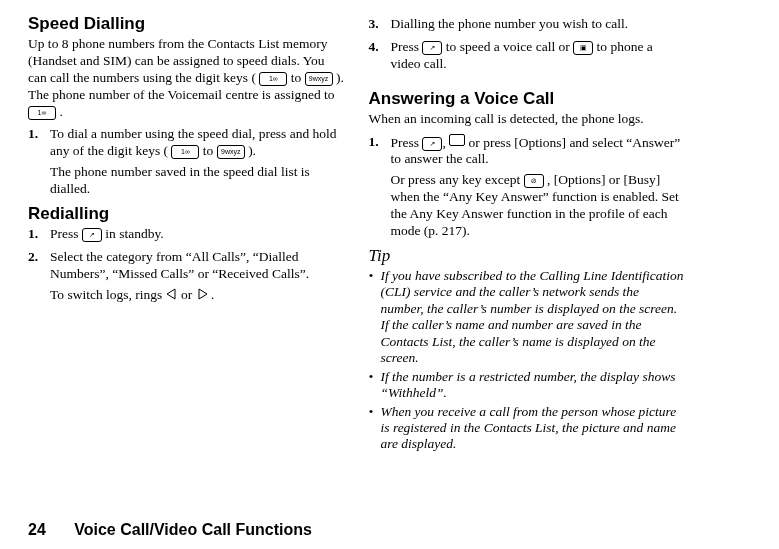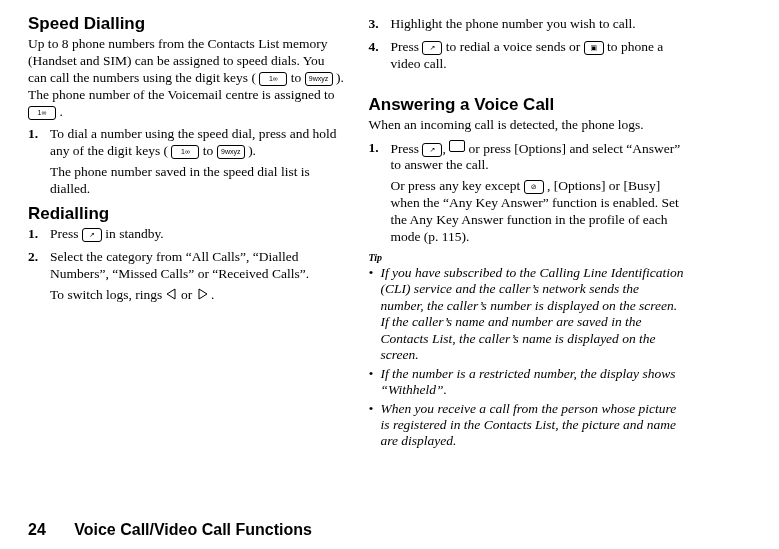--- a/index.html
+++ b/index.html
@@ -53,23 +53,23 @@
     min-width: 14px;
   }
   ol.steps > li .body {
     flex: 1;
   }
   .indented-sub {
     display: block;
     margin-top: 4px;
   }
   .tipheader {
-    font-weight: bold;
+    font-weight: normal;
     font-style: italic;
-    font-size: 10px;
+    font-size: 17px;
     margin: 4px 0 2px 0;
   }
   ul.tips {
     list-style: none;
     padding: 0;
     margin: 0;
   }
   ul.tips > li {
     display: flex;
     gap: 4px;
@@ -184,48 +184,48 @@
           </span>
         </li>
       </ol>
     </div>
 
     <div class="col">
       <div class="spacer-top"></div>
       <ol class="steps" start="3">
         <li>
           <span class="num">3.</span>
-          <span class="body">Highlight the phone number you wish to call.</span>
+          <span class="body">Dialling the phone number you wish to call.</span>
         </li>
         <li>
           <span class="num">4.</span>
           <span class="body">
             <span>Press </span>
             <span class="keycap small">↗</span>
-            <span> to redial a voice sends or </span>
+            <span> to speed a voice call or </span>
             <span class="keycap small">▣</span>
             <span> to phone a video call.</span>
           </span>
         </li>
       </ol>
 
-      <h2 style="margin-top:22px">Answering a Voice Call</h2>
+      <h2 style="margin-top:16px">Answering a Voice Call</h2>
       <p>When an incoming call is detected, the phone logs.</p>
       <ol class="steps">
         <li>
           <span class="num">1.</span>
           <span class="body">
             <span>Press </span>
             <span class="keycap small">↗</span><span>, </span>
             <span class="keycap square"></span>
             <span> or press [Options] and select “Answer” to answer the call.</span>
             <span class="indented-sub">
               <span>Or press any key except </span>
               <span class="keycap small">⊘</span>
-              <span>, [Options] or [Busy] when the “Any Key Answer” function is enabled. Set the Any Key Answer function in the profile of each mode (p. 115).</span>
+              <span>, [Options] or [Busy] when the “Any Key Answer” function is enabled. Set the Any Key Answer function in the profile of each mode (p. 217).</span>
             </span>
           </span>
         </li>
       </ol>
 
       <div class="tipheader">Tip</div>
       <ul class="tips">
         <li>
           <span class="bullet">•</span>
           <span>If you have subscribed to the Calling Line Identification (CLI) service and the caller’s network sends the number, the caller’s number is displayed on the screen. If the caller’s name and number are saved in the Contacts List, the caller’s name is displayed on the screen.</span>

